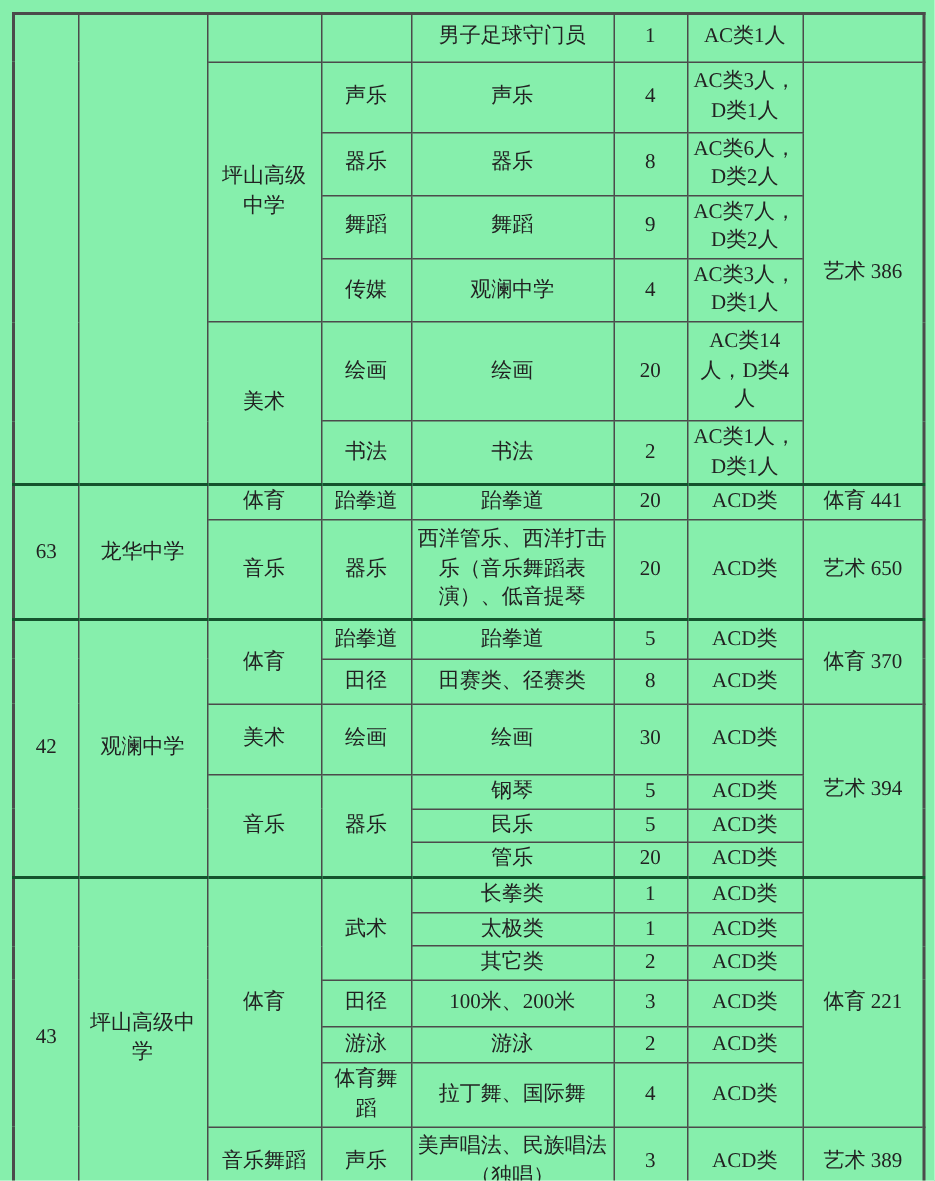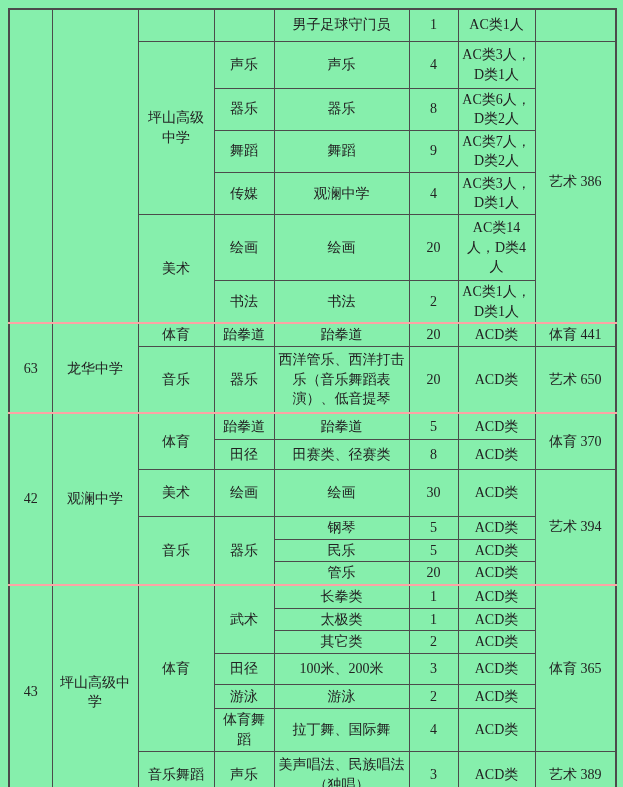--- a/index.html
+++ b/index.html
@@ -26,21 +26,21 @@
   table.quota td {
     border: 1px solid #4b4b4b;
     text-align: center;
     vertical-align: middle;
     padding: 1px 3px;
     line-height: 1.4;
     overflow: hidden;
     word-break: break-all;
   }
   tr.sec-start td {
-    border-top: 2px solid #fca5a5;
+    border-top: 2px solid #14532d;
   }
   .c-no    { width: 43px; }
   .c-school{ width: 86px; }
   .c-cat   { width: 76px; }
   .c-sub   { width: 60px; }
   .c-item  { width: 135px; }
   .c-num   { width: 49px; }
   .c-cls   { width: 77px; }
   .c-score { width: 81px; }
 </style>
@@ -173,21 +173,21 @@
       </tr>
 
       <tr class="sec-start" style="height:22px">
         <td rowspan="7">43</td>
         <td rowspan="7">坪山高级中学</td>
         <td rowspan="6">体育</td>
         <td rowspan="3">武术</td>
         <td>长拳类</td>
         <td>1</td>
         <td>ACD类</td>
-        <td rowspan="6">体育 365</td>
+        <td rowspan="6">体育 221</td>
       </tr>
       <tr style="height:20px">
         <td>太极类</td>
         <td>1</td>
         <td>ACD类</td>
       </tr>
       <tr style="height:21px">
         <td>其它类</td>
         <td>2</td>
         <td>ACD类</td>

